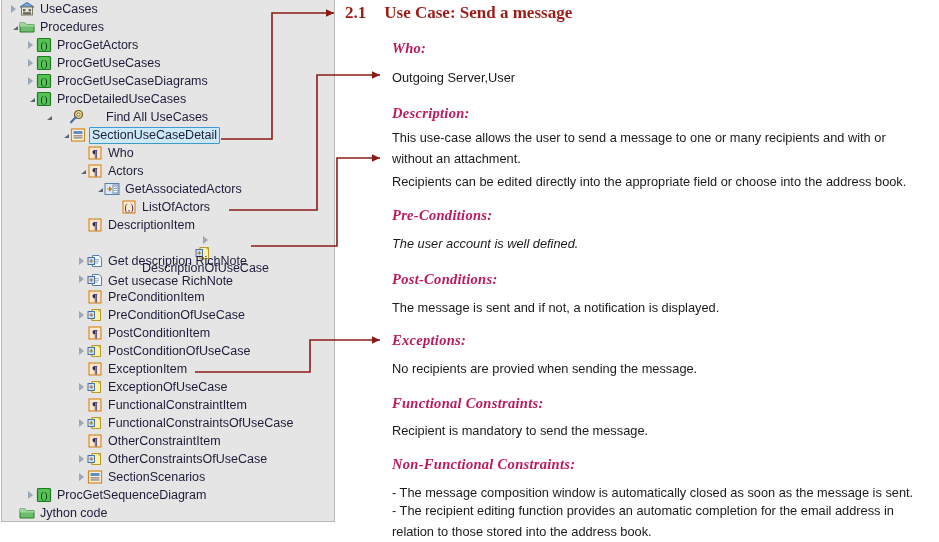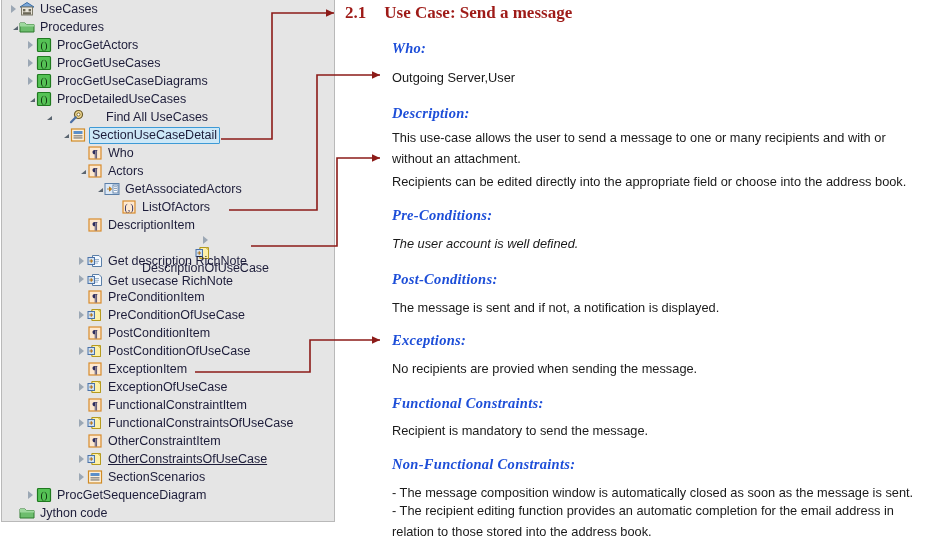--- a/index.html
+++ b/index.html
@@ -60,21 +60,21 @@
     background:#ffffff;
   }
   .h-num,.h-title{
     color:#9e1a17;font-family:"Liberation Serif",serif;
     font-weight:bold;font-size:17px;
   }
   #doc-heading{position:absolute;left:0px;top:3px;}
   .h-num{margin-right:18px;}
   .sec-head{
     position:absolute;left:47px;
-    color:#1d4ed8;font-family:"Liberation Serif",serif;
+    color:#be185d;font-family:"Liberation Serif",serif;
     font-style:italic;font-weight:bold;font-size:14.5px;
     letter-spacing:.3px;
   }
   .body-txt{
     position:absolute;left:47px;
     color:#1a1a1a;font-family:"Liberation Sans",sans-serif;
     font-size:12.8px;line-height:19px;
   }
   
   #connectors{position:absolute;left:0;top:0;width:939px;height:542px;pointer-events:none;}
@@ -334,21 +334,21 @@
       <span class="lbl">FunctionalConstraintsOfUseCase</span>
     </div>
     <div class="tree-row" style="padding-left: 74px;">
       <span class="tw none"></span>
       <span class="ico"><svg width="16" height="16" viewBox="0 0 16 16">
           <rect x="2" y="2" width="12" height="12" fill="#fde8cf" stroke="#d88b2c" stroke-width="1.2"></rect>
           <text x="8" y="12" font-size="11" font-family="Liberation Serif, serif" font-weight="bold" fill="#2b2b5e" text-anchor="middle">¶</text>
         </svg></span>
       <span class="lbl">OtherConstraintItem</span>
     </div>
-    <div class="tree-row" style="padding-left: 74px; text-decoration: underline;">
+    <div class="tree-row" style="padding-left: 74px;">
       <span class="tw collapsed">
         <i></i>
       </span>
       <span class="ico"><svg width="16" height="16" viewBox="0 0 16 16">
           <path d="M5 2.5 H13.5 V13.5 H5 Z" fill="#fdf0a8" stroke="#b59a1f" stroke-width="1"></path>
           <path d="M5 2.5 H11 L13.5 5 V13.5 H5 Z" fill="#fdf0a8" stroke="#b59a1f" stroke-width="1"></path>
           <rect x="1" y="4.5" width="6.5" height="7" fill="#cfe0f2" stroke="#4a72a8" stroke-width="1"></rect>
           <path d="M2.2 8 h3 M4 6.4 L5.7 8 L4 9.6 Z" fill="#e8a13a" stroke="#a76c12" stroke-width=".7"></path>
         </svg></span>
       <span class="lbl">OtherConstraintsOfUseCase</span>

